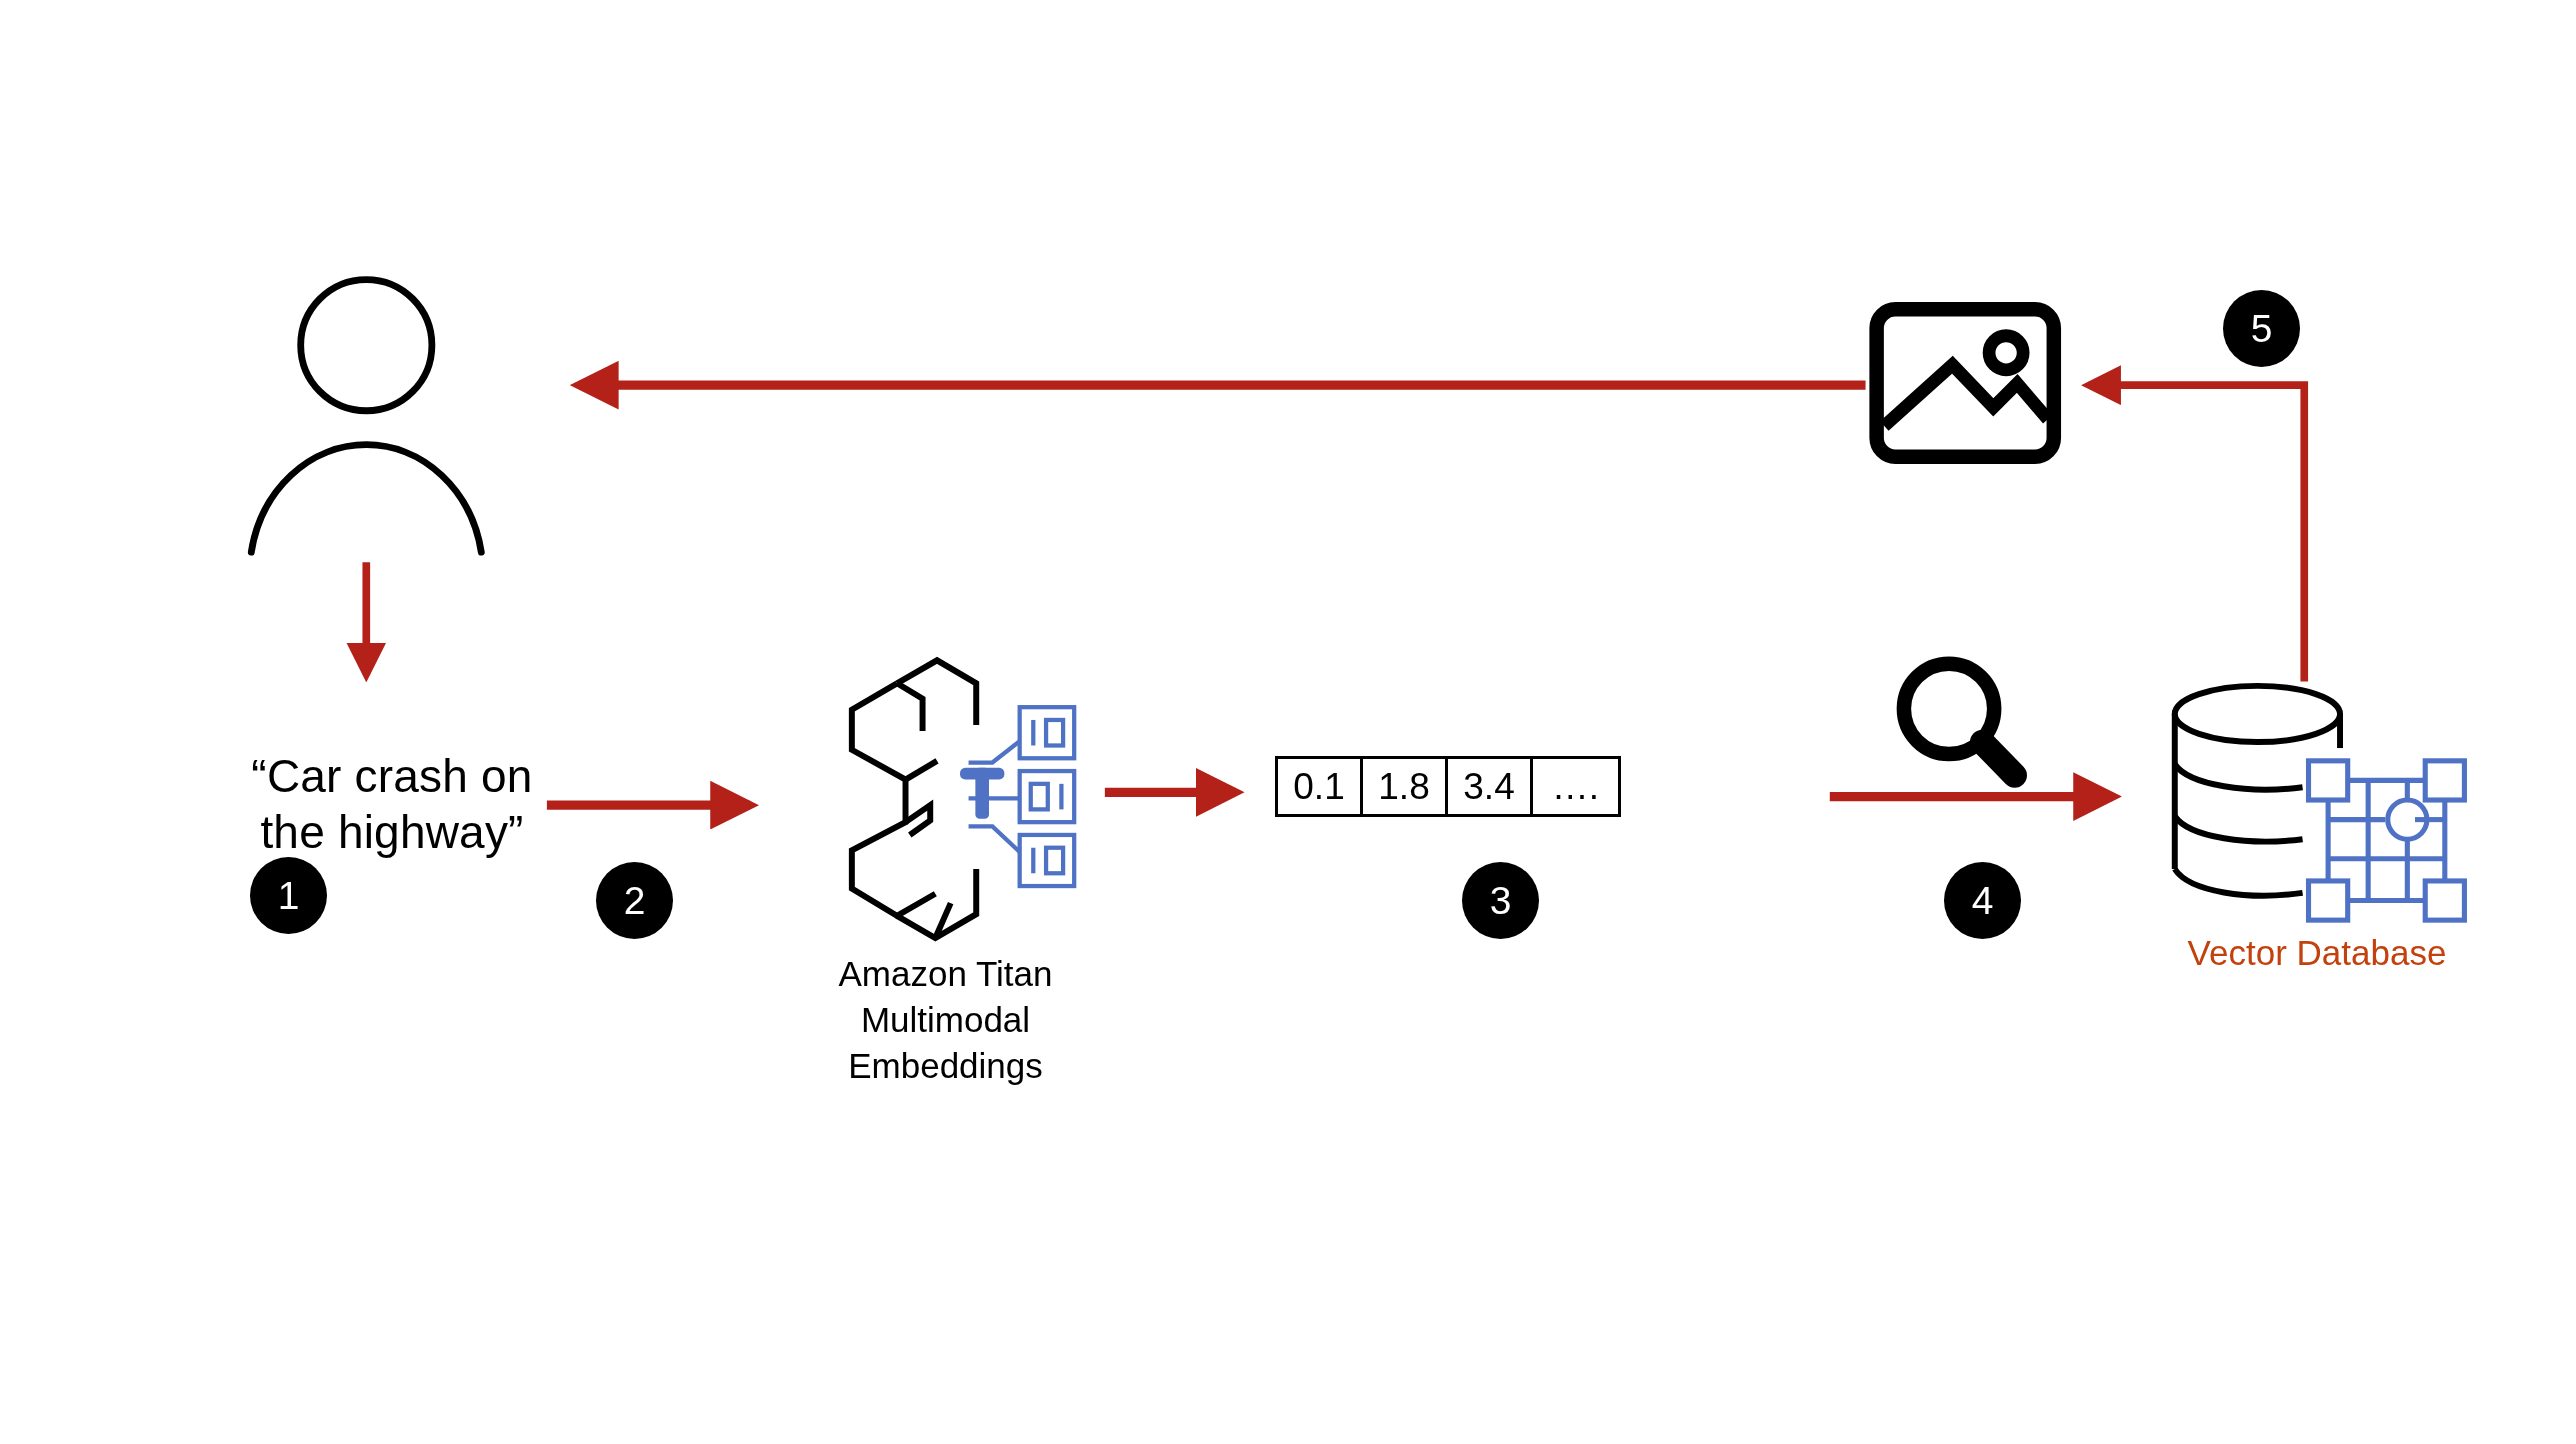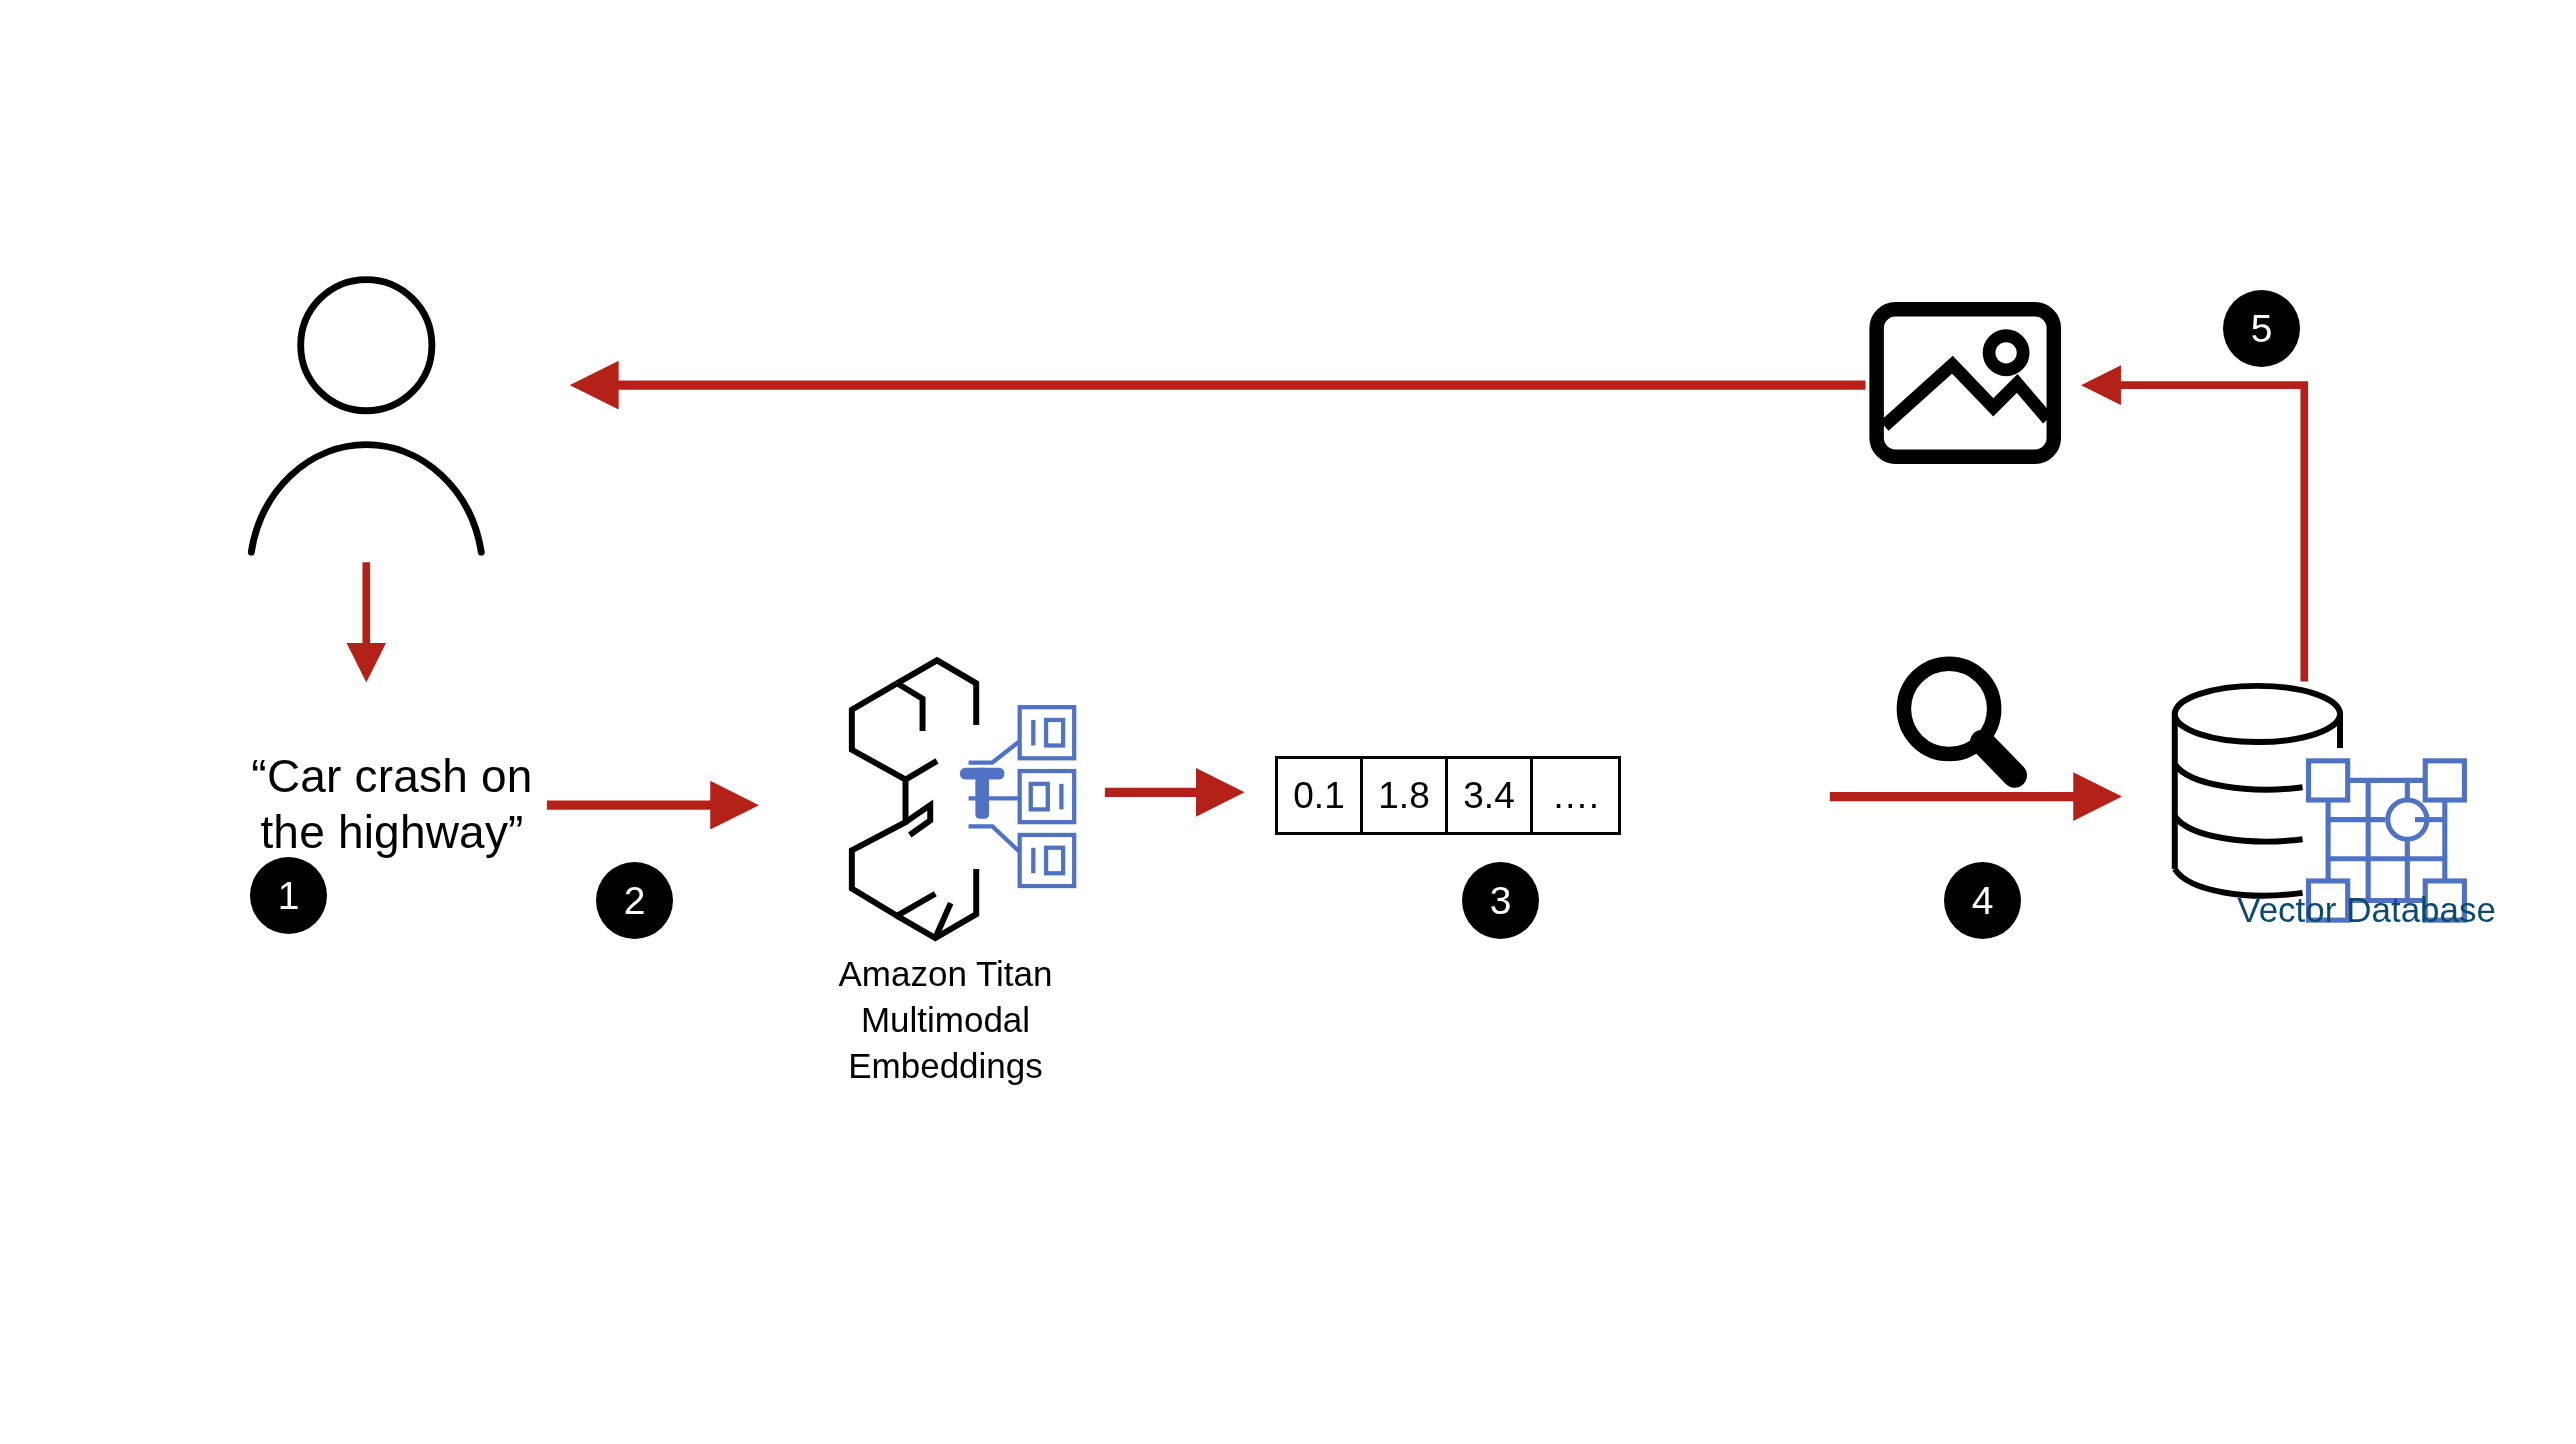--- a/index.html
+++ b/index.html
@@ -40,38 +40,38 @@
     text-align: center;
     font-size: 35px;
     line-height: 1.32;
     color: #000000;
     white-space: pre-line;
   }
 
   
   #vdb-caption {
     left: 2138px;
-    top: 890px;
+    top: 933px;
     width: 358px;
-    text-align: right;
+    text-align: center;
     font-size: 35px;
-    color: #0c4a6e;
+    color: #c2410c;
   }
 
   
   #vector-table {
     left: 1275px;
     top: 756px;
     display: flex;
     border: 3.4px solid #000000;
     background: #ffffff;
   }
   #vector-table .cell {
     width: 85px;
-    height: 73px;
+    height: 55px;
     display: flex;
     align-items: center;
     justify-content: center;
     font-size: 37px;
     color: #000000;
     border-right: 3.4px solid #000000;
     box-sizing: border-box;
   }
   #vector-table .cell:last-child { border-right: none; }
 

